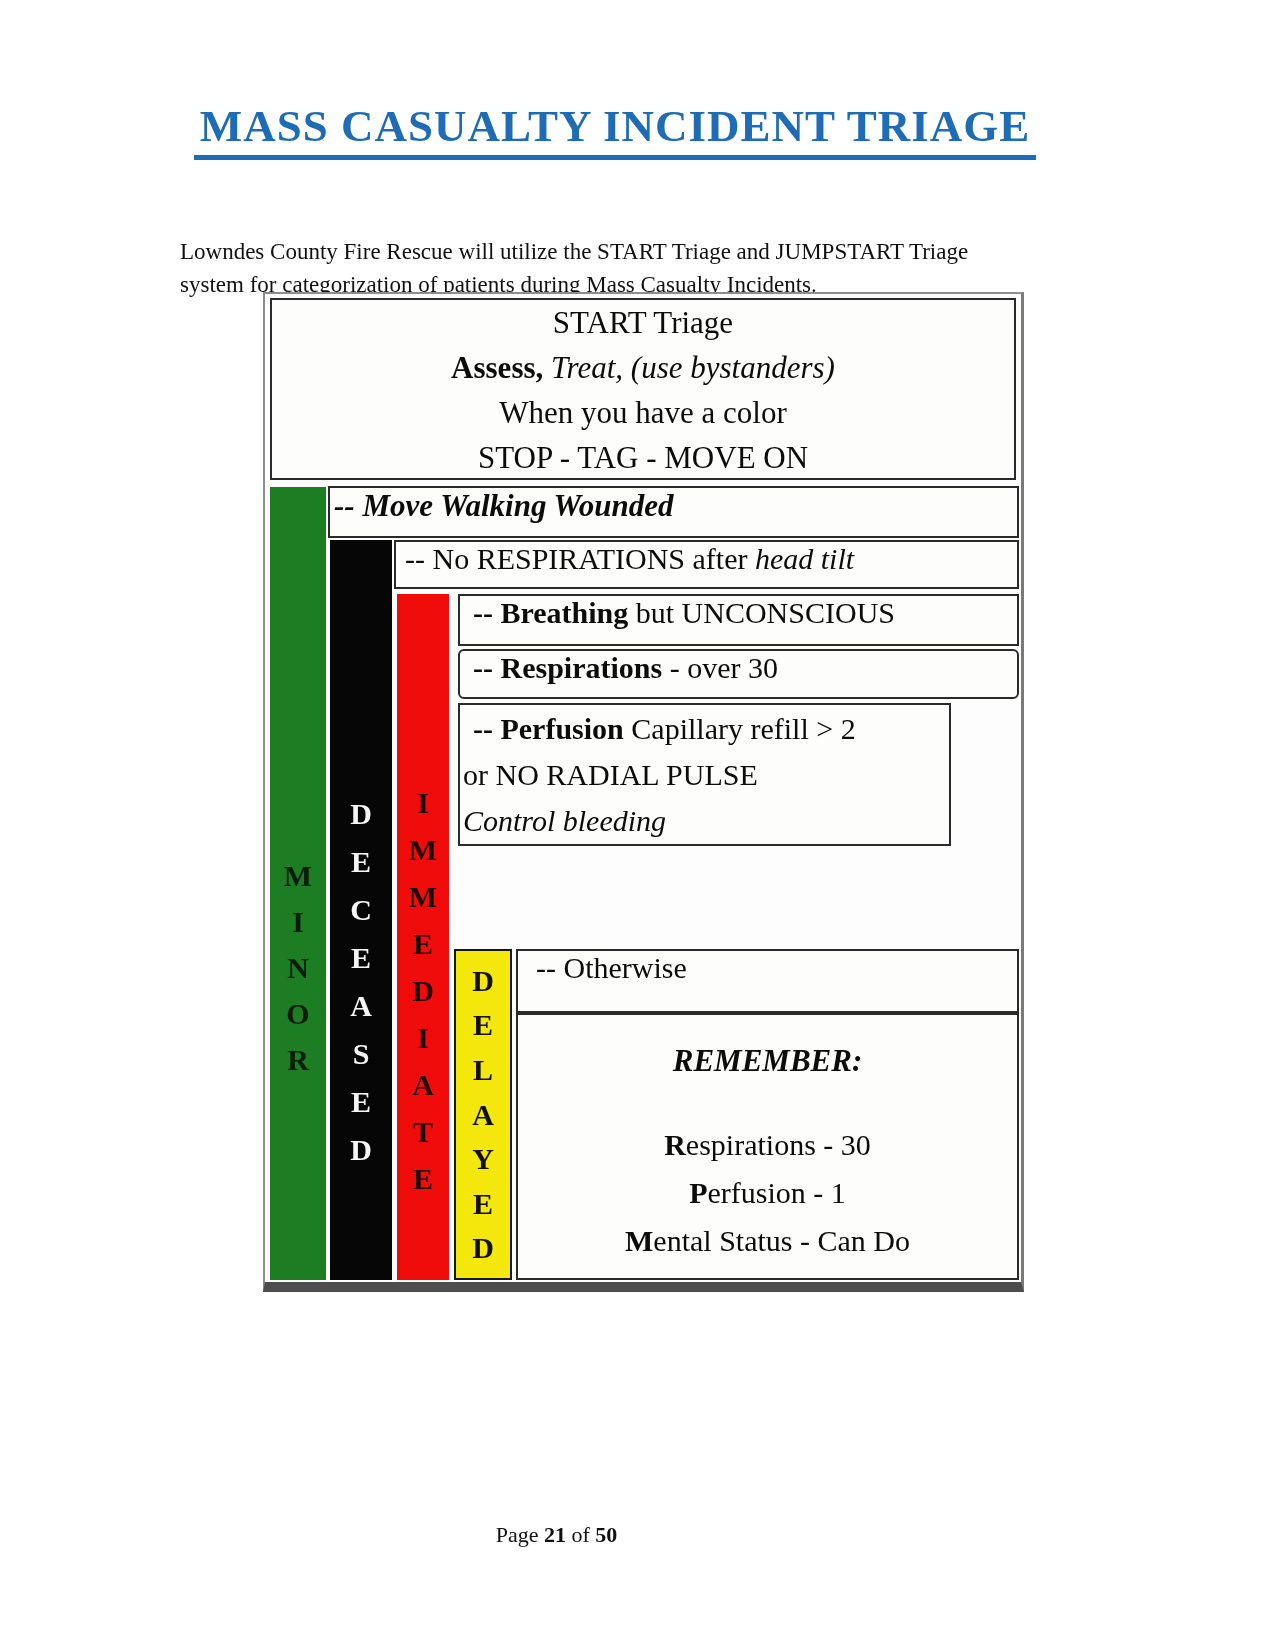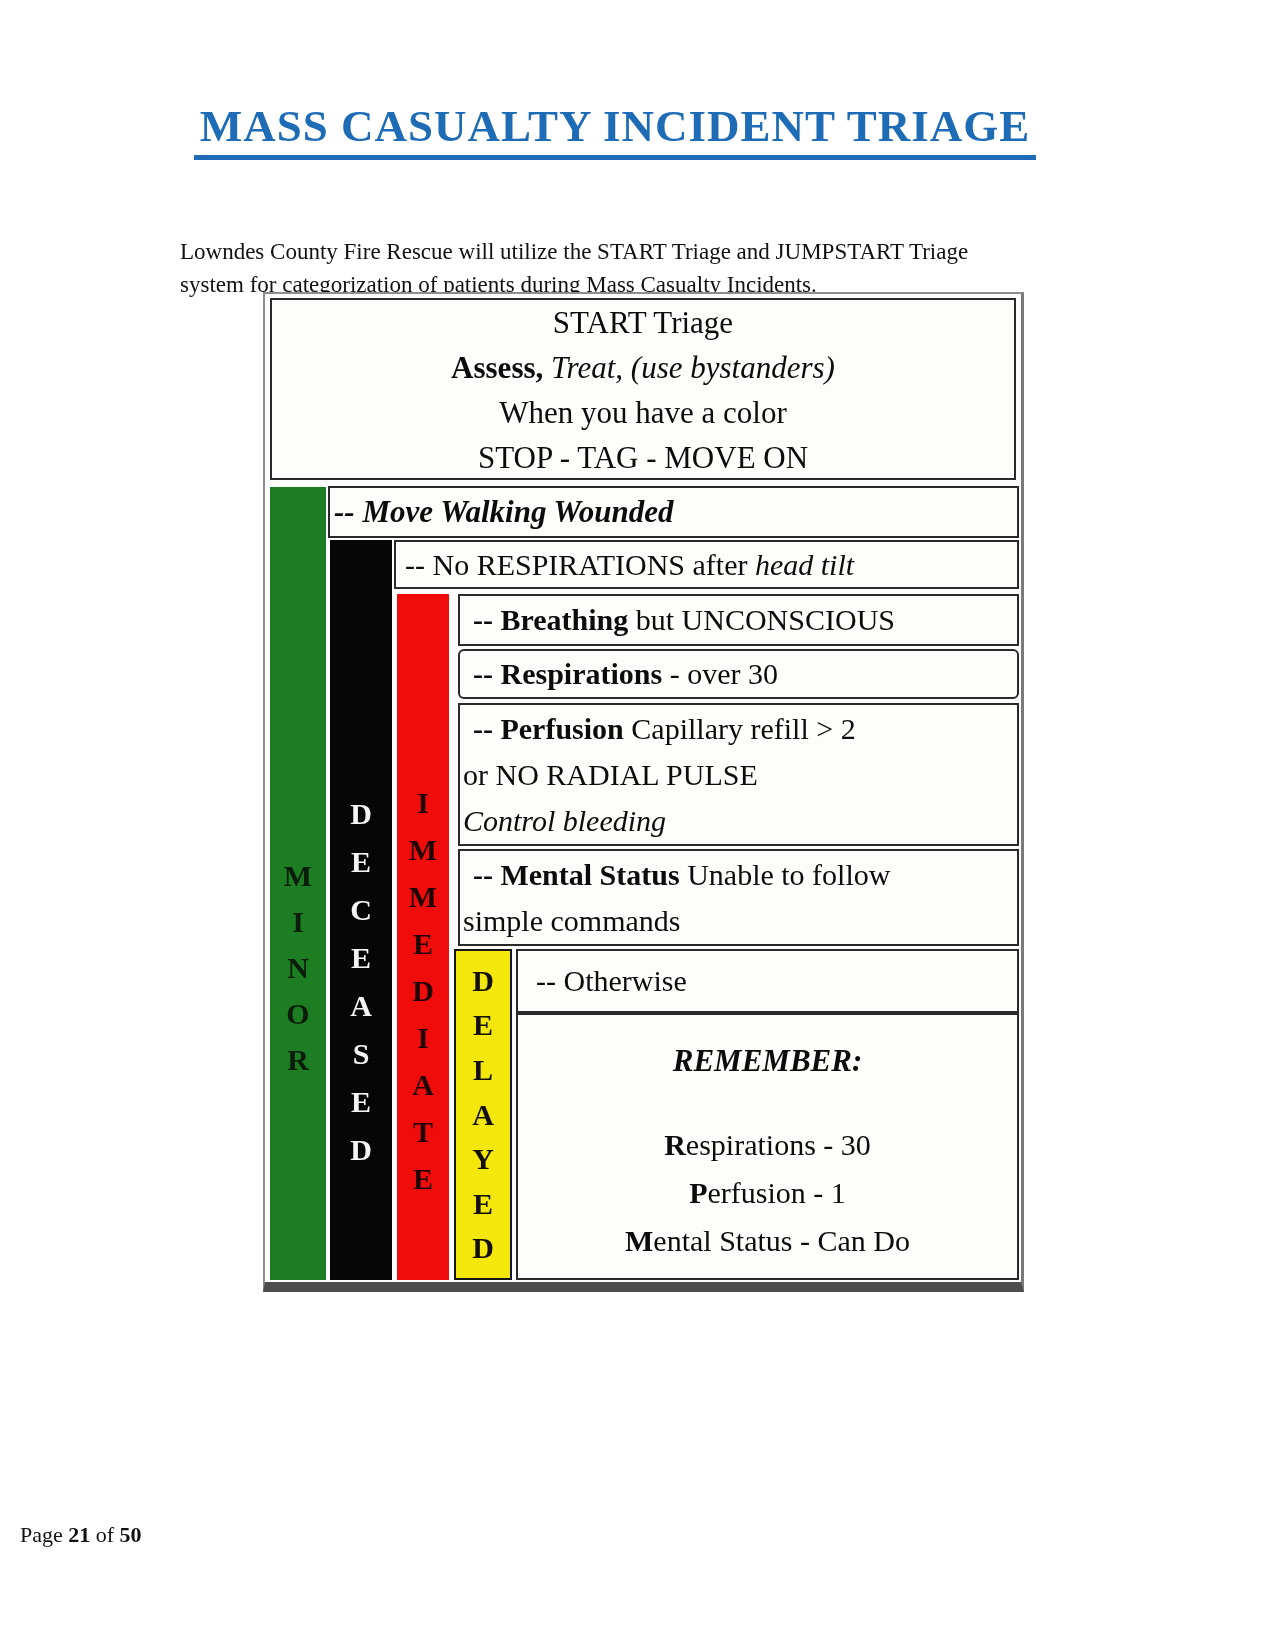--- a/index.html
+++ b/index.html
@@ -31,21 +31,21 @@
     border:2px solid #8d8d8d;
     border-right:3px solid #7a7a7a;
     border-bottom:10px solid #4d4d4d;
     box-sizing:content-box;
     margin-top:16px;
   }
   .box{
     position:absolute;background:#fdfdfc;border:2px solid #2a2a2a;
     box-sizing:border-box;font-size:30px;color:#0c0c0c;
   }
-  .rowflex{display:flex;align-items:center;}
+  .rowflex{display:flex;align-items:flex-start;}
   .col{position:absolute;box-sizing:border-box;display:flex;justify-content:center;}
   .letters{
     display:flex;flex-direction:column;align-items:center;
     font-weight:bold;font-size:30px;line-height:30px;
   }
   
   .hdr{left:5px;top:4px;width:746px;height:182px;text-align:center;}
   .hline{line-height:45px;font-size:31px;}
   
   .col-minor{left:5px;top:193px;width:56px;height:793px;background:#1d7d23;}
@@ -54,35 +54,35 @@
   .col-deceased .letters{padding-top:259px;gap:18px;color:#f5f5f5;}
   .col-immediate{left:132px;top:300px;width:52px;height:686px;background:#f10c0c;}
   .col-immediate .letters{padding-top:194px;gap:17px;color:#230000;}
   .col-delayed{left:189px;top:655px;width:58px;height:331px;background:#f3e70c;border:2px solid #161616;}
   .col-delayed .letters{height:100%;justify-content:space-evenly;color:#141000;}
   
   .r1{left:63px;top:192px;width:691px;height:52px;font-weight:bold;font-style:italic;font-size:31px;padding-left:4px;}
   .r2{left:129px;top:246px;width:625px;height:49px;padding-left:9px;}
   .r3{left:193px;top:300px;width:561px;height:52px;padding-left:13px;}
   .r4{left:193px;top:355px;width:561px;height:50px;padding-left:13px;border-radius:6px;}
-  .r5{left:193px;top:409px;width:561px;height:143px;padding-top:1px;}
+  .r5{left:193px;top:409px;width:493px;height:143px;padding-top:1px;}
   .r5 .l{line-height:46px;padding-left:3px;}
   .r5 .l1{padding-left:13px;}
   .r5 .l3{font-style:italic;}
   .r6{left:193px;top:555px;width:561px;height:97px;padding-top:1px;}
   .r6 .l{line-height:46px;padding-left:3px;}
   .r6 .l1{padding-left:13px;}
   .r7{left:251px;top:655px;width:503px;height:64px;padding-left:18px;}
   .r8{left:251px;top:719px;width:503px;height:267px;text-align:center;}
   .remember-title{margin-top:28px;font-size:31px;font-weight:bold;font-style:italic;}
   .remember-items{margin-top:42px;line-height:48px;font-size:30px;}
   b{font-weight:bold;}
   i{font-style:italic;}
   
-  .footer{position:absolute;top:1522px;left:0;width:1113px;text-align:left;font-size:22px;padding-left:20px;}
+  .footer{position:absolute;top:1522px;left:0;width:1113px;text-align:center;font-size:22px;}
 </style>
 </head>
 <body>
 
 <div class="page">
 
   <div class="title-wrap">
     <span class="title">MASS CASUALTY INCIDENT TRIAGE</span>
   </div>
 
@@ -164,24 +164,20 @@
     <div class="box rowflex r4">
       <span><b>-- Respirations</b><span> - over 30</span></span>
     </div>
 
     <div class="box r5">
       <div class="l l1"><b>-- Perfusion</b><span> Capillary refill &gt; 2</span></div>
       <div class="l l2">or NO RADIAL PULSE</div>
       <div class="l l3">Control bleeding</div>
     </div>
 
-    <div class="box r6">
-      <div class="l l1"><b>-- Mental Status</b><span> Unable to follow</span></div>
-      <div class="l l2">simple commands</div>
-    </div>
 
     <div class="box rowflex r7">
       <span>-- Otherwise</span>
     </div>
 
     <div class="box r8">
       <div class="remember-title">REMEMBER:</div>
       <div class="remember-items">
         <div><b>R</b><span>espirations - 30</span></div>
         <div><b>P</b><span>erfusion - 1</span></div>

